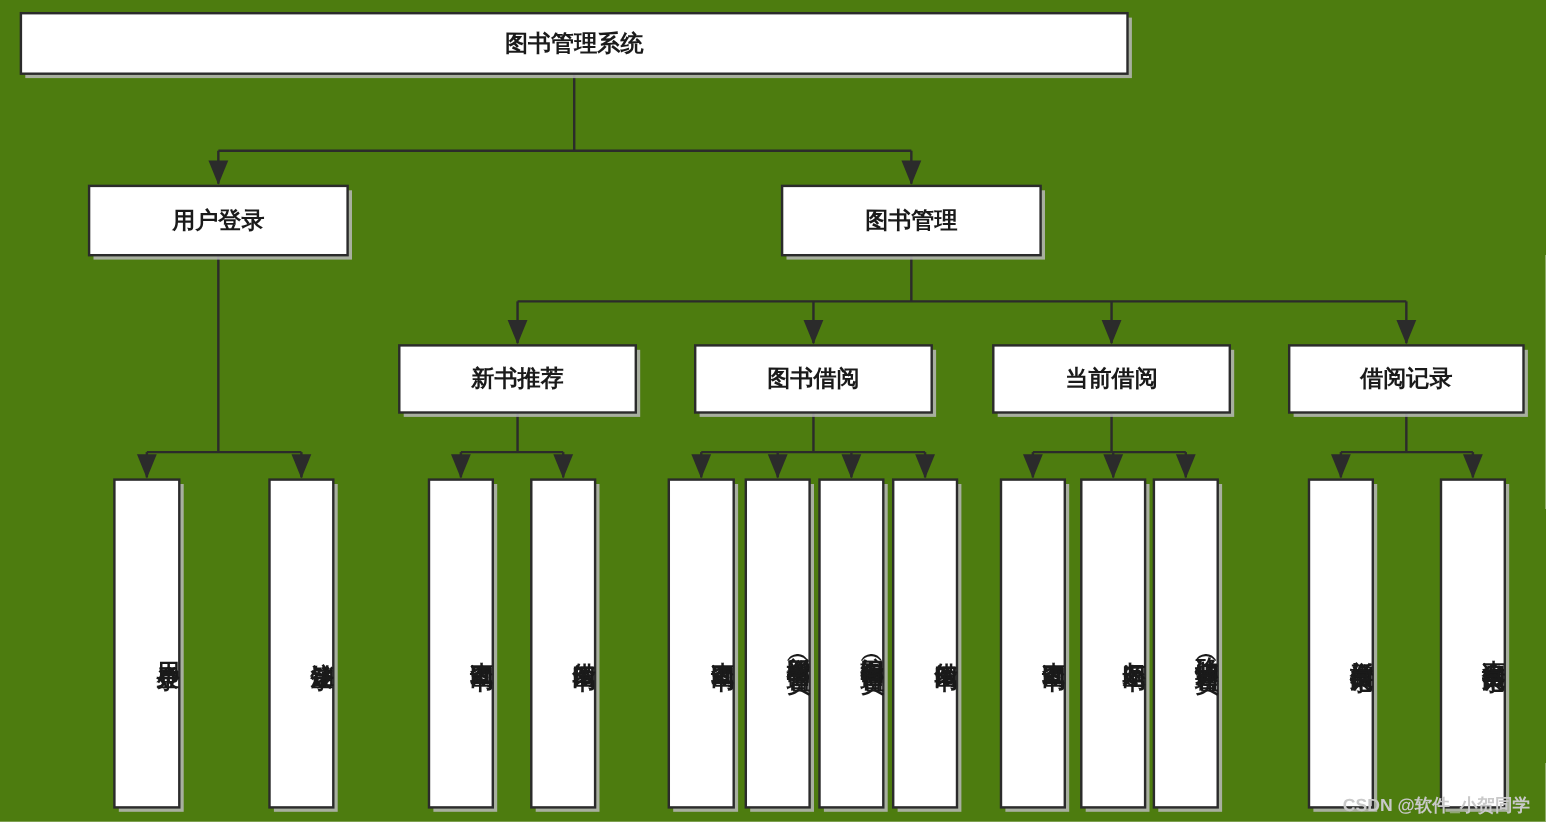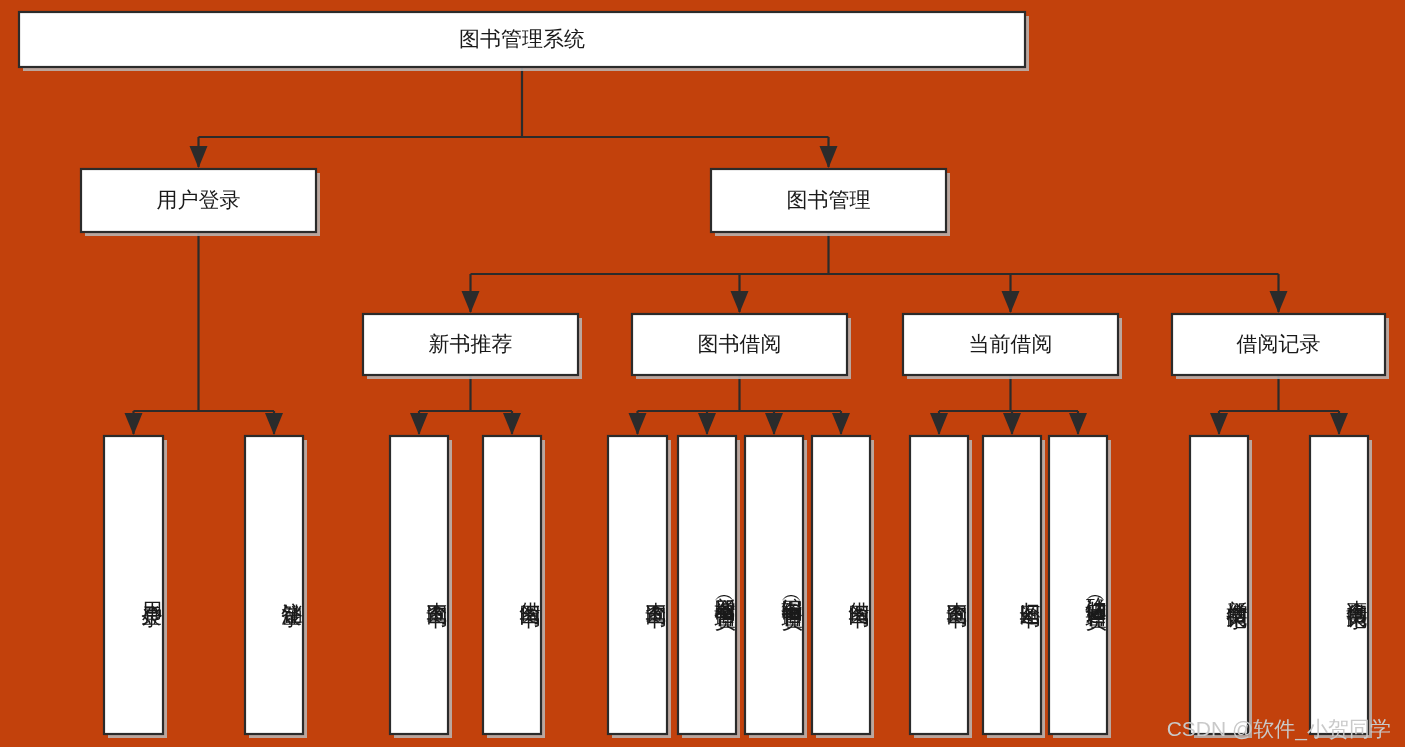--- a/index.html
+++ b/index.html
@@ -10,21 +10,22 @@
   body {
     width: 1405px;
     height: 747px;
     font-family: "Liberation Sans", "DejaVu Sans", sans-serif;
     overflow: hidden;
   }
   #diagram-root {
     position: relative;
     width: 1405px;
     height: 747px;
-    background: #c2410c;
+    background: #4d7c0f;
+    font-weight: bold;
   }
   svg.diagram-canvas {
     position: absolute;
     top: 0;
     left: 0;
     width: 1405px;
     height: 747px;
   }
   .node-box {
     fill: #ffffff;
@@ -64,21 +65,21 @@
     color: #1a1a1a;
     letter-spacing: 2px;
     white-space: nowrap;
     pointer-events: none;
   }
   .watermark {
     position: absolute;
     right: 14px;
     bottom: 4px;
     font-family: "Liberation Sans", "DejaVu Sans", sans-serif;
-    font-size: 21px;
+    font-size: 16px;
     color: #c9c9c9;
     white-space: nowrap;
   }
 </style>
 </head>
 <body>
 
 <div id="diagram-root">
   <svg class="diagram-canvas" viewBox="0 0 1405 747">
     <g id="connector-layer">

